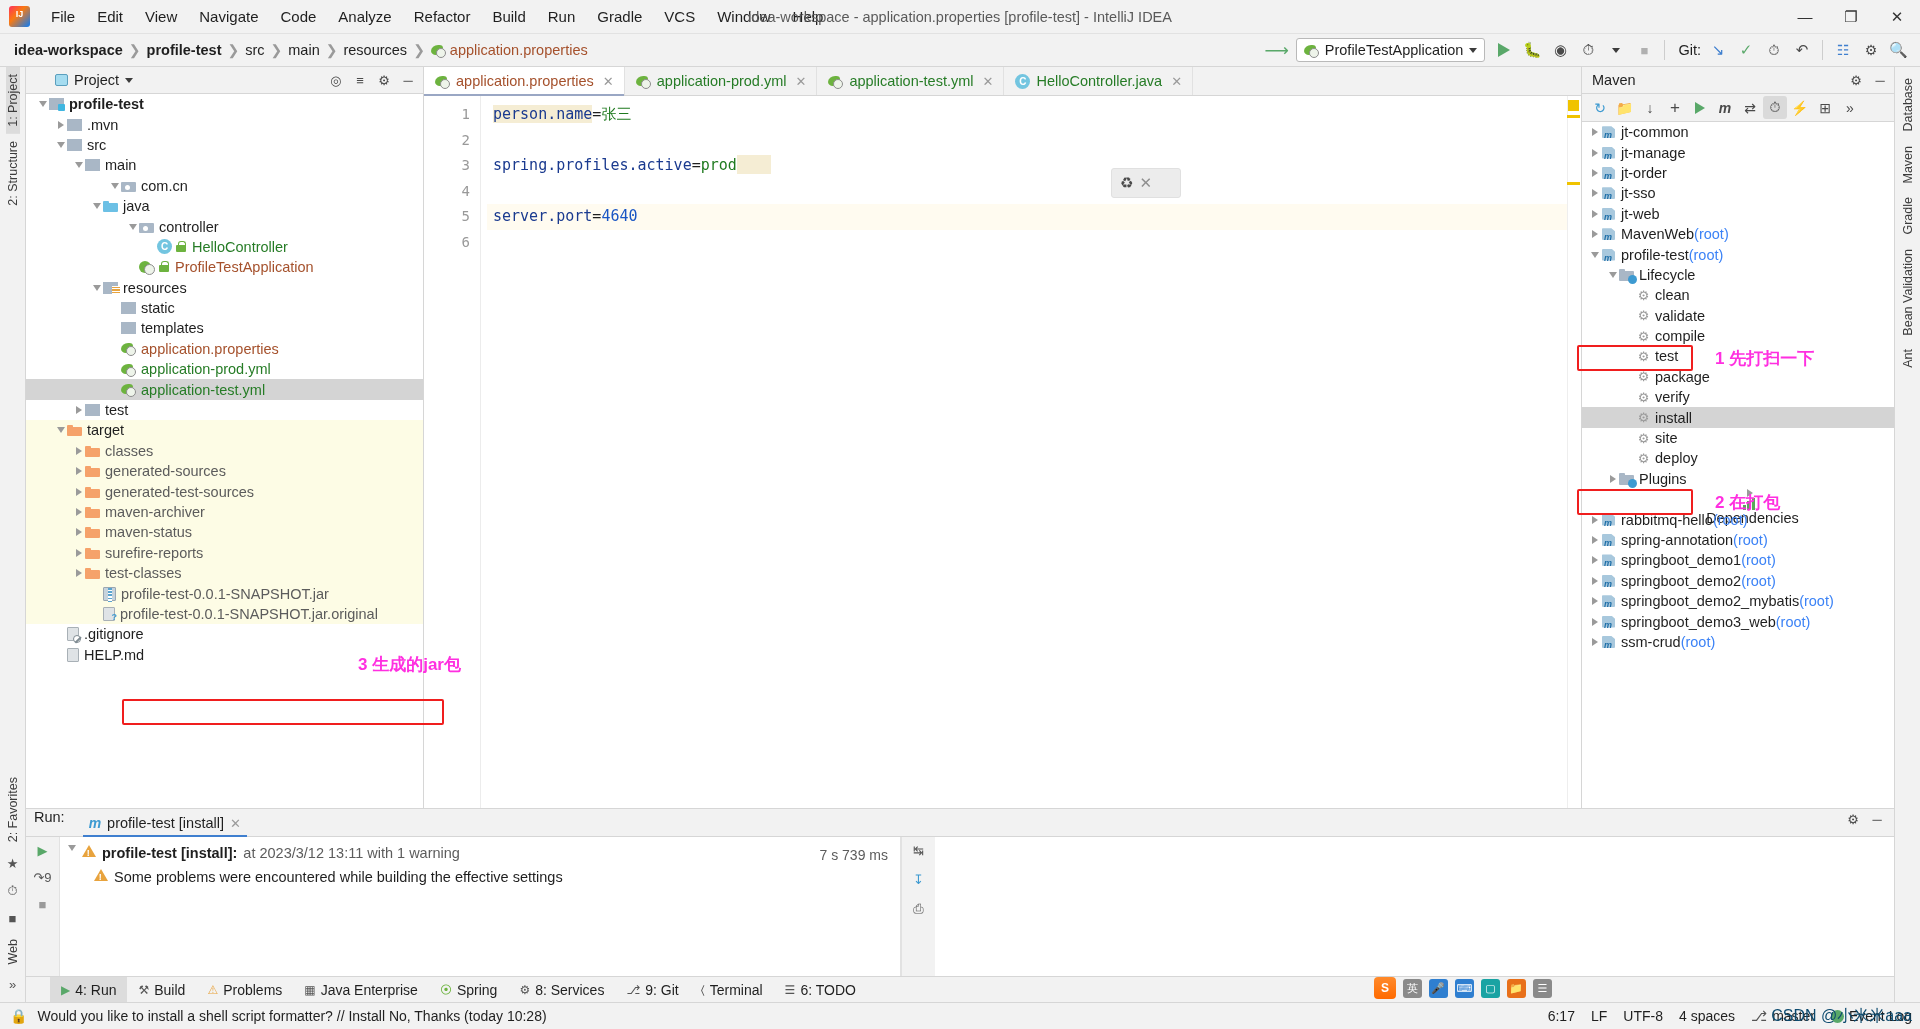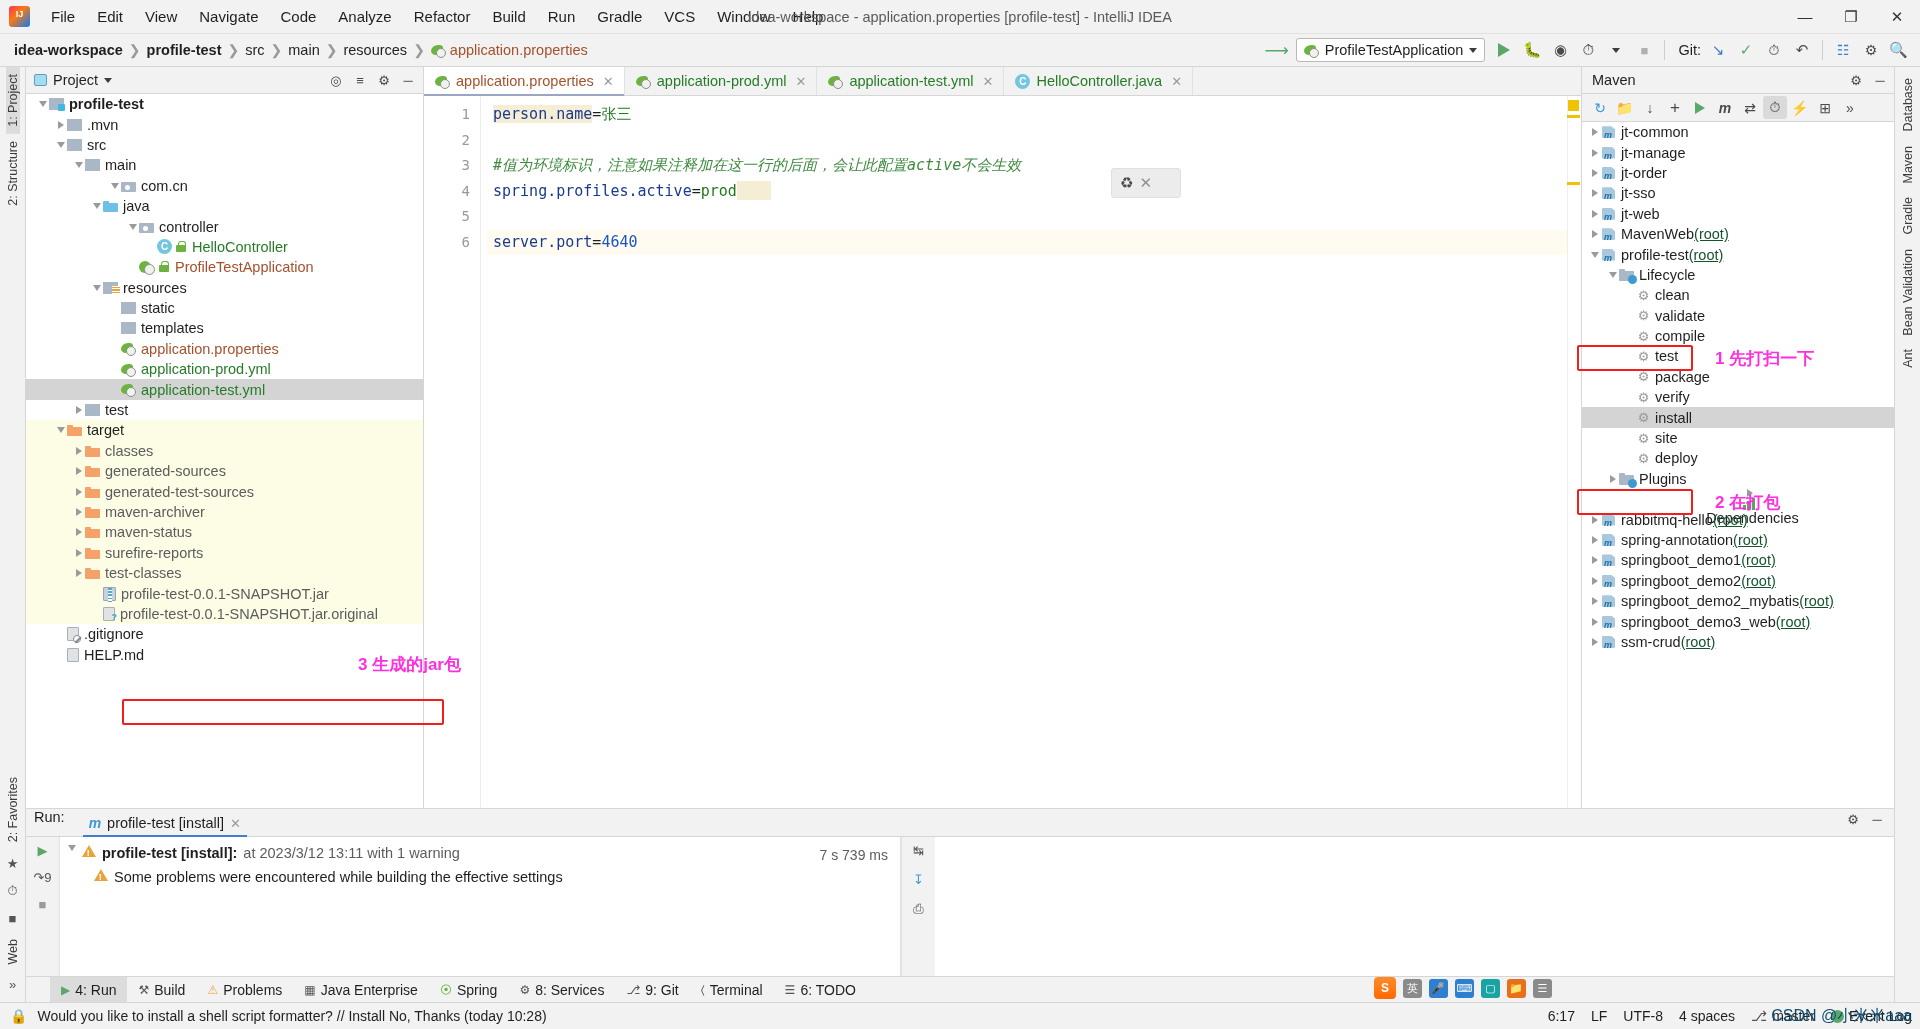--- a/index.html
+++ b/index.html
@@ -103,21 +103,21 @@
   
   .main { flex: 1 1 auto; display: flex; flex-direction: column; min-width: 0; }
   .upper { flex: 1 1 auto; display: flex; min-height: 0; }
 
   
   .project-panel { width: 398px; display: flex; flex-direction: column; background: #fff; flex: none; border-right: 1px solid #d6d6d6; }
   .panel-head {
     height: 27px; display: flex; align-items: center; background: #f2f2f2;
     border-bottom: 1px solid #d6d6d6; padding: 0 4px 0 8px; flex: none;
   }
-  .panel-title { font-size: 14.5px; color: #1f1f1f; display: flex; align-items: center; gap: 6px; }
+  .panel-title { font-size: 14.5px; color: #1f1f1f; display: flex; align-items: center; gap: 6px; margin-left: 21px; }
   .sq-ico { width: 13px; height: 12px; background: #a5dcf0; border: 1.5px solid #5a9fbe; border-radius: 2px; display: inline-block; }
   .panel-head-tools { margin-left: auto; display: flex; align-items: center; gap: 2px; }
   .ph-ico { width: 22px; height: 21px; display: flex; align-items: center; justify-content: center; font-size: 13px; color: #4a4a4a; border-radius: 3px; }
 
   .tree { flex: 1 1 auto; overflow: hidden; position: relative; font-size: 14.5px; background: #fff; }
   .trow { display: flex; align-items: center; height: 20.4px; white-space: nowrap; padding-right: 6px; }
   .trow.sel { background: #d4d4d4; }
   .trow.tgt { background: #fdfce5; }
   .tw { width: 13px; display: flex; align-items: center; justify-content: center; flex: none; }
   .arr-r { width: 0; height: 0; border-top: 4.5px solid transparent; border-bottom: 4.5px solid transparent; border-left: 6px solid #9a9a9a; }
@@ -201,21 +201,21 @@
   .m-ico { width:15px; height:14px; position:relative; flex:none; }
   .m-ico::after { content:""; position:absolute; left:1px; top:1px; width:13px; height:12px; background:#a8c8dd; border-radius:1px; clip-path: polygon(0 0,72% 0,100% 26%,100% 100%,0 100%); }
   .m-ico i { position:absolute; left:3px; bottom:-1px; font-size:9px; font-style:italic; font-weight:bold; color:#1f6fa8; z-index:2; }
   .gear { width:13px; height:13px; flex:none; color:#9a9a9a; font-size:13px; line-height:13px; text-align:center; }
   .lc-ico { width:15px; height:12px; position:relative; flex:none; }
   .lc-ico::after { content:""; position:absolute; left:0; top:2px; width:15px; height:10px; background:#a9b7c6; border-radius:1px; }
   .lc-ico::before { content:""; position:absolute; left:0; top:0px; width:6px; height:3px; background:#a9b7c6; border-radius:1px 1px 0 0; }
   .lc-badge { position:absolute; right:-3px; bottom:-3px; width:9px; height:9px; border-radius:50%; background:#3d9ad1; z-index:3; }
   .dep-ico { width:15px; height:13px; position:relative; flex:none; display:flex; align-items:flex-end; gap:1.5px; }
   .dep-ico span { width:3px; background:#5aa85a; }
-  .root-dim { color:#14532d;text-decoration:underline; }
+  .root-dim { color:#3b82f6; }
   .hred { position:absolute; border:2px solid #f01e1e; border-radius:2px; pointer-events:none; z-index: 20; }
   .anno { position:absolute; color:#ff2fe0; font-size:17px; font-weight:bold; white-space:nowrap; z-index:21; }
 
   
   .run-panel { height: 168px; flex: none; display: flex; flex-direction: column; background: #fff; border-top: 1px solid #d6d6d6; }
   .run-head { height: 28px; display:flex; align-items:flex-start; background:#f2f2f2; border-bottom:1px solid #d6d6d6; flex:none; padding-left:8px; }
   .run-lbl { font-size:14.5px; color:#1f1f1f; margin-right: 12px; }
   .run-tab { display:flex; align-items:center; gap:6px; font-size:14.5px; padding: 0 12px; height:28px; position:relative; }
   .run-tab::after { content:""; position:absolute; left:6px; right:6px; bottom:0; height:2.5px; background:#3f7fcf; }
   .run-tab .m { color:#3d9ad1; font-style:italic; font-weight:bold; font-size:14px; }
@@ -582,21 +582,20 @@
                 <div>2</div>
                 <div>3</div>
                 <div>4</div>
                 <div>5</div>
                 <div>6</div>
               </div>
             <div class="gutter-sep"></div>
             <div class="code" id="code-lines">
                 <div class="cline"><span class="hl-key tok-blue">person.name</span><span class="tok-eq">=</span><span class="tok-val">张三</span></div>
                 <div class="cline">&nbsp;</div>
-                <div class="cline"><span class="tok-cmt">#值为环境标识，注意如果注释加在这一行的后面，会让此配置active不会生效</span></div>
                 <div class="cline"><span class="tok-blue">spring.profiles.active</span><span class="tok-eq">=</span><span class="tok-val">prod</span><span class="caret-box"></span></div>
                 <div class="cline">&nbsp;</div>
                 <div class="cline hl"><span class="tok-blue">server.port</span><span class="tok-eq">=</span><span class="tok-num">4640</span></div>
               </div>
             <div class="float-widget">
               <span style="font-size:15px;color:#4a4a4a;">♻</span>
               <span class="fw-x">✕</span>
             </div>
             <div class="mmap">
               <div class="mmark-y" style="top:4px;"></div>

